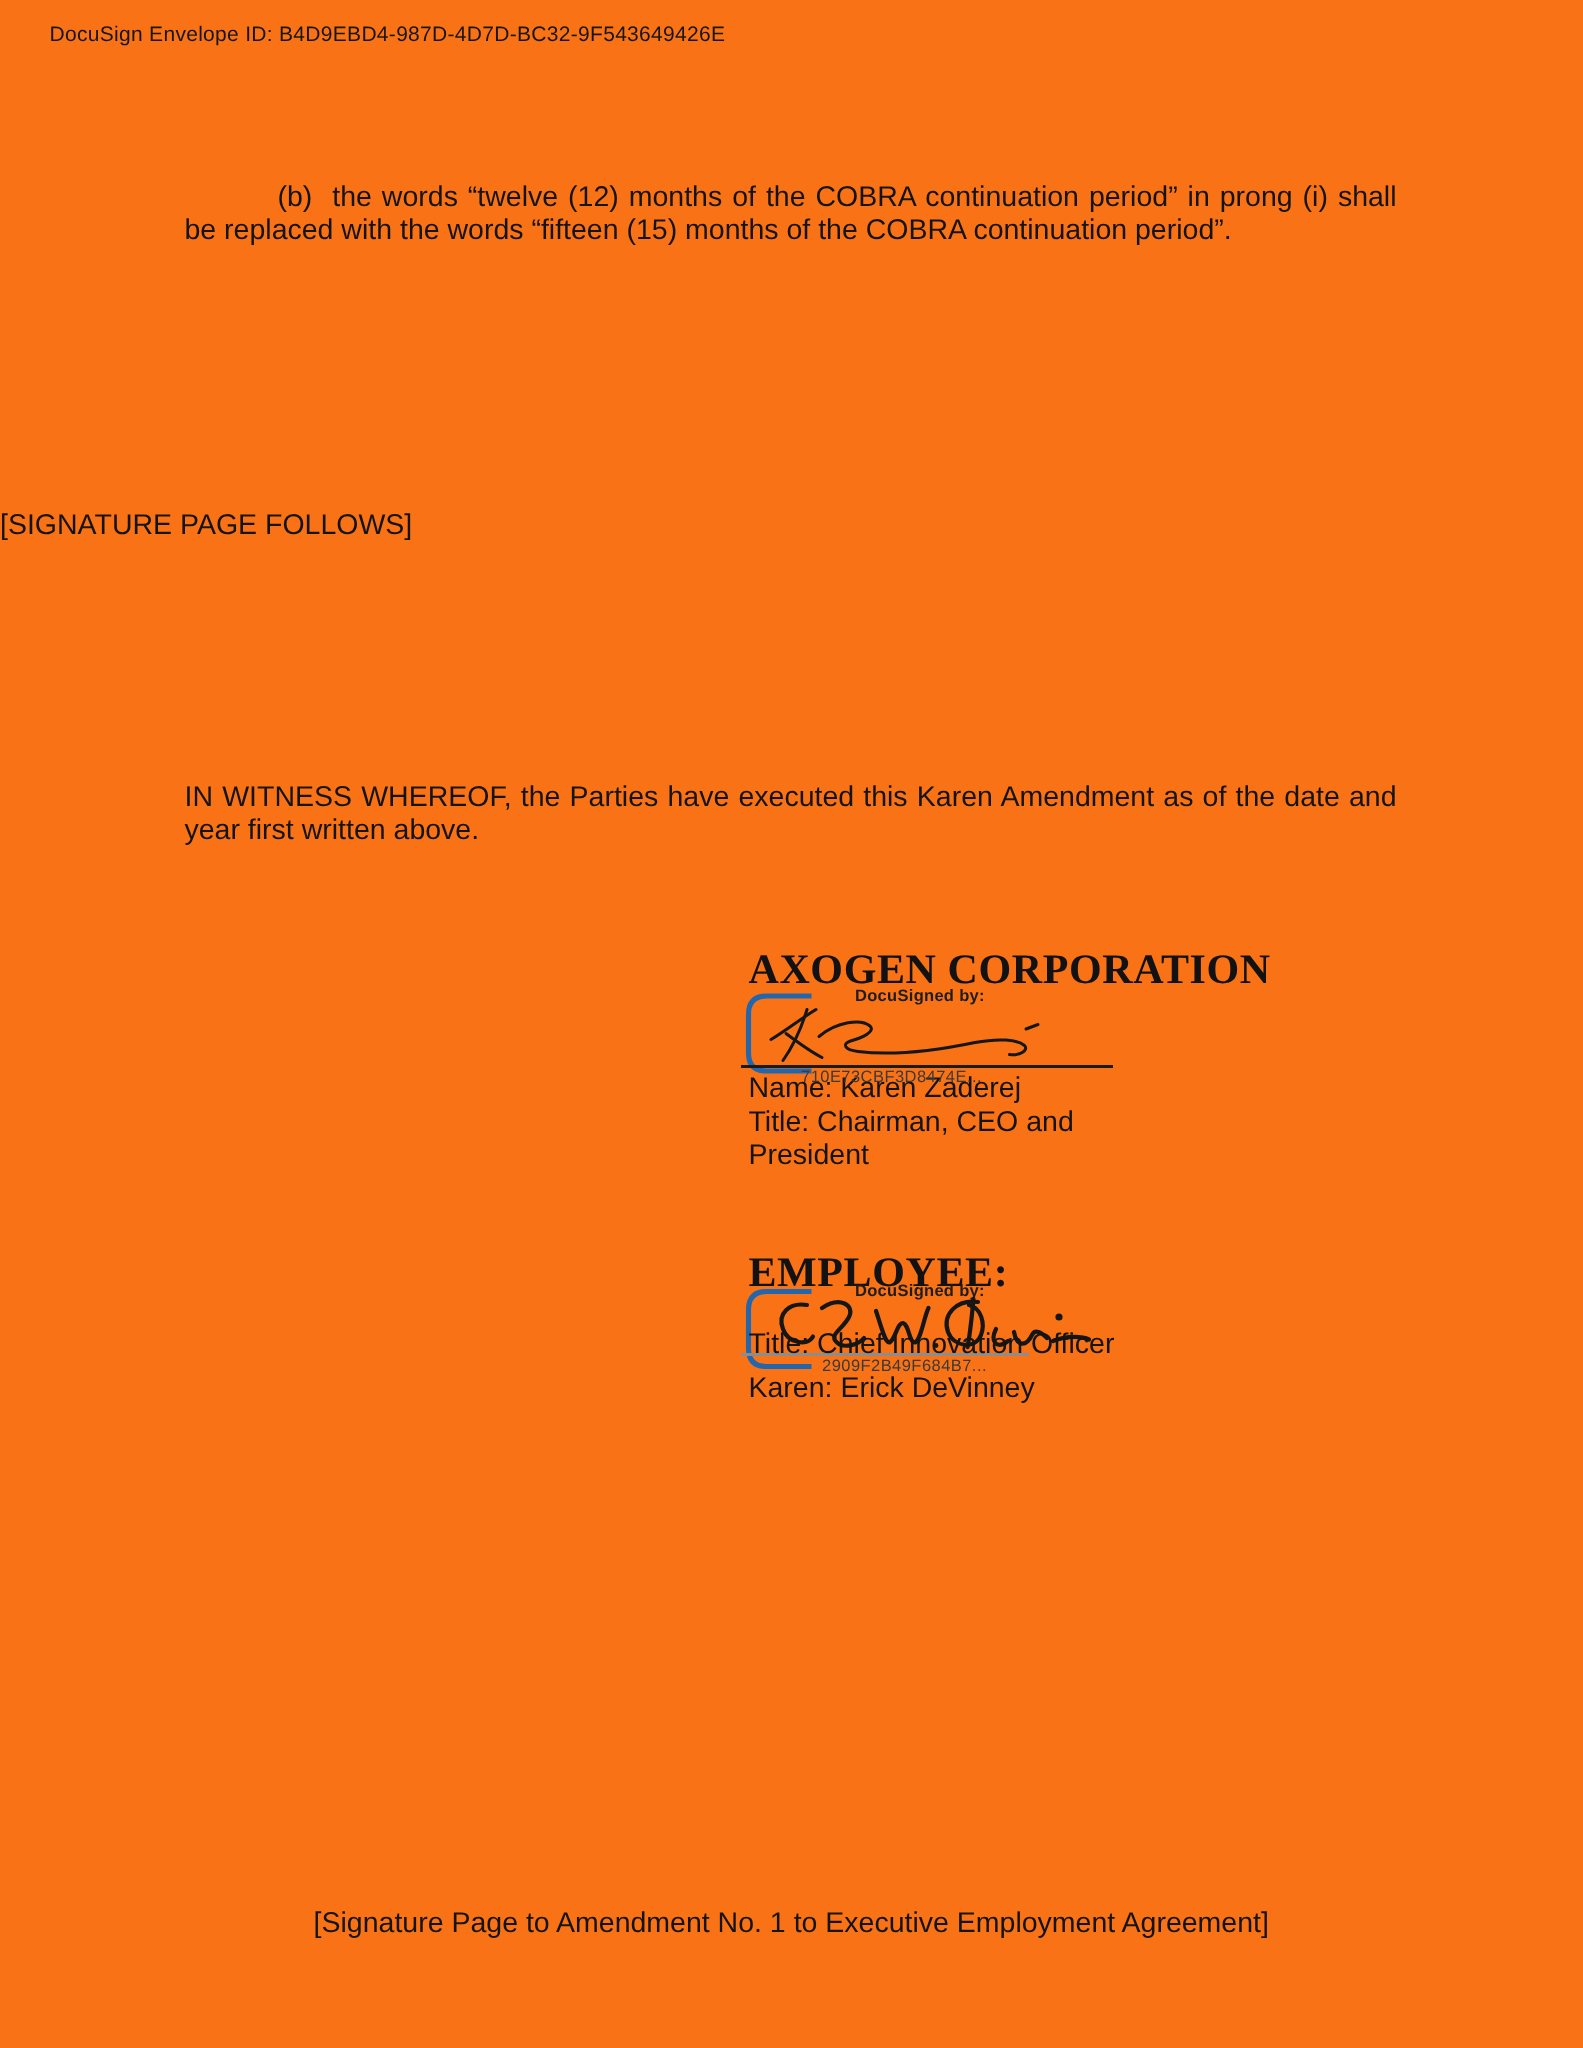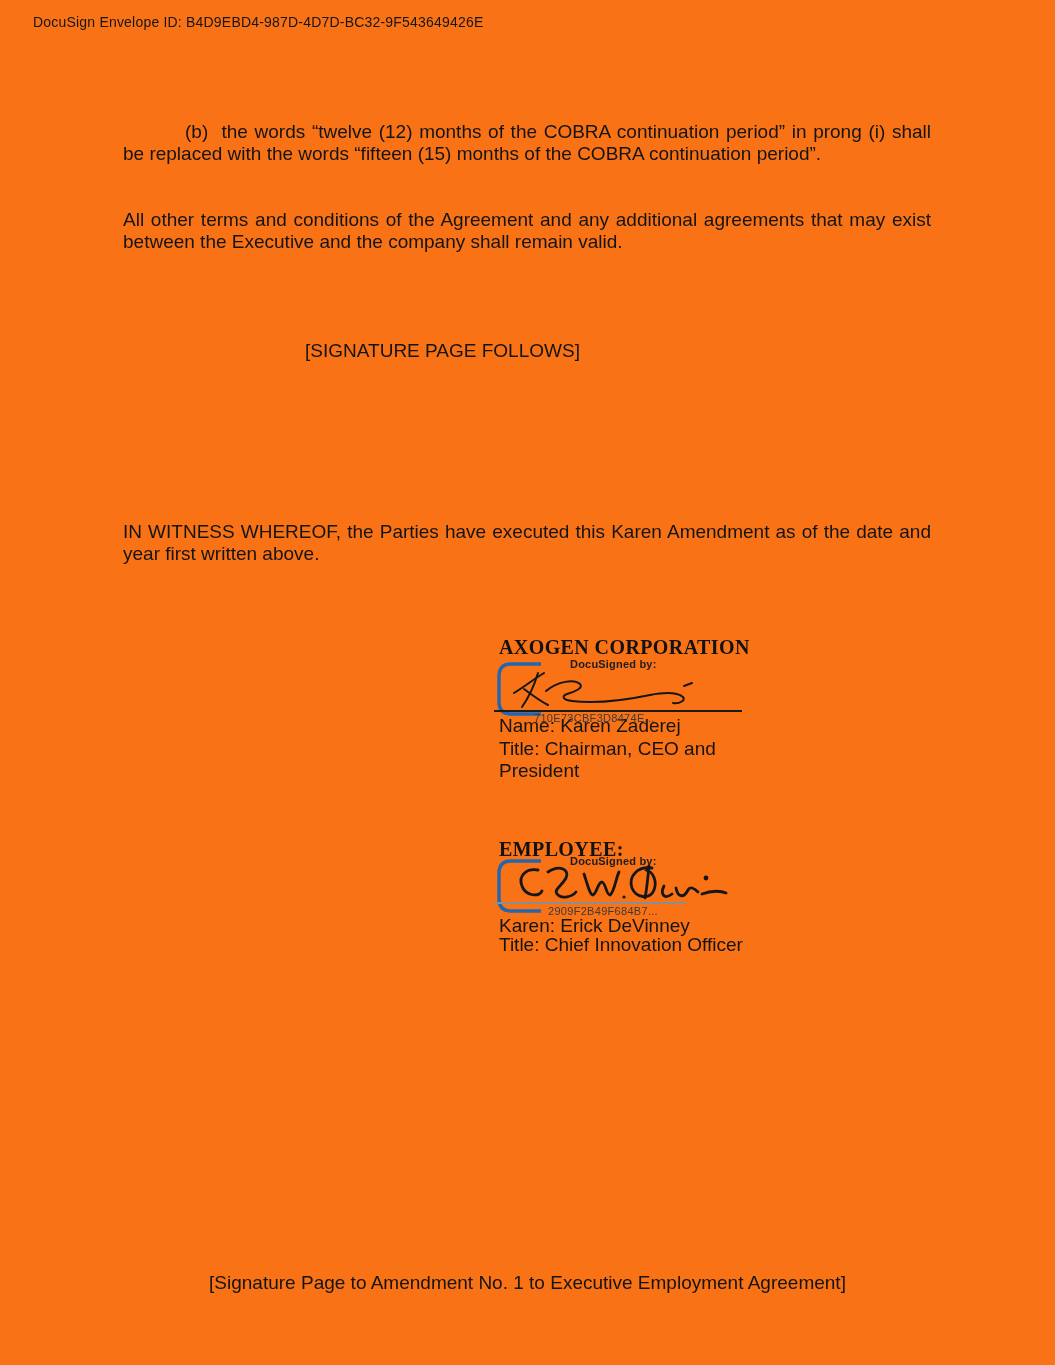--- a/index.html
+++ b/index.html
@@ -21,25 +21,25 @@
     left:123px;width:808px;
     font-size:19px;line-height:22px;
     text-align:justify;color:#141414;
     white-space:pre-wrap;
   }
   .par-b{top:121px;text-indent:62px;}
   .par-terms{top:209px;}
   .par-witness{top:521px;}
   .centered-line{
     left:0;width:885px;top:340px;
-    font-size:19px;text-align:center;color:#141414;
+    font-size:19px;text-align:left;color:#141414;
   }
   .sig-heading{
     font-family:"Liberation Serif","DejaVu Serif",serif;
-    font-weight:bold;font-size:20px;line-height:22px;
+    font-weight:bold;font-size:28px;line-height:22px;
     color:#121212;letter-spacing:.4px;
   }
   .heading-corp{left:499px;top:636px;}
   .heading-emp{left:499px;top:838px;}
   .ds-by{
     font-size:11px;font-weight:bold;color:#1d1d1d;letter-spacing:.2px;margin-left:30px;
   }
   .ds-id{
     font-size:11px;color:#3a3a3a;letter-spacing:.3px;z-index:3;
   }
@@ -56,21 +56,20 @@
   svg{display:block;}
 </style>
 </head>
 <body>
 
 <div class="page">
 
   <div class="abs envelope-id">DocuSign Envelope ID: B4D9EBD4-987D-4D7D-BC32-9F543649426E</div>
 
   <div class="abs body-par par-b">(b)&nbsp; the words “twelve (12) months of the COBRA continuation period” in prong (i) shall be replaced with the words “fifteen (15) months of the COBRA continuation period”.</div>
-  <div class="abs body-par par-terms">All other terms and conditions of the Agreement and any additional agreements that may exist between the Executive and the company shall remain valid.</div>
   <div class="abs centered-line">[SIGNATURE PAGE FOLLOWS]</div>
   <div class="abs body-par par-witness">IN WITNESS WHEREOF, the Parties have executed this Karen Amendment as of the date and year first written above.</div>
 
   <div class="abs sig-heading heading-corp">AXOGEN CORPORATION</div>
 
   <div class="abs" style="left:494px;top:660px;">
     <svg width="48" height="58" viewBox="0 0 48 58">
       <path d="M47,4 H17 Q5,4 5,16 V42 Q5,54 17,54 H47" fill="none" stroke="#2267ae" stroke-width="3.4"></path>
     </svg>
   </div>
@@ -118,17 +117,17 @@
         <circle cx="192" cy="16" r="2.4" fill="#161616" stroke="none"></circle>
         <path d="M188,32 C198,28 208,29 212,31"></path>
       </g>
     </svg>
   </div>
 
   <div class="abs sig-line gray" style="left:494px;top:902px;width:192px;"></div>
   <div class="abs ds-id" style="left:548px;top:905px;">2909F2B49F684B7...</div>
 
   <div class="abs sig-text" style="left:499px;top:915px;">Karen: Erick DeVinney</div>
-  <div class="abs sig-text" style="left:499px;top:934px;text-align:right;">Title: Chief Innovation Officer</div>
+  <div class="abs sig-text" style="left:499px;top:886px;text-align:right;">Title: Chief Innovation Officer</div>
 
   <div class="abs footer-line">[Signature Page to Amendment No. 1 to Executive Employment Agreement]</div>
 
 </div>
 
 </body></html>

